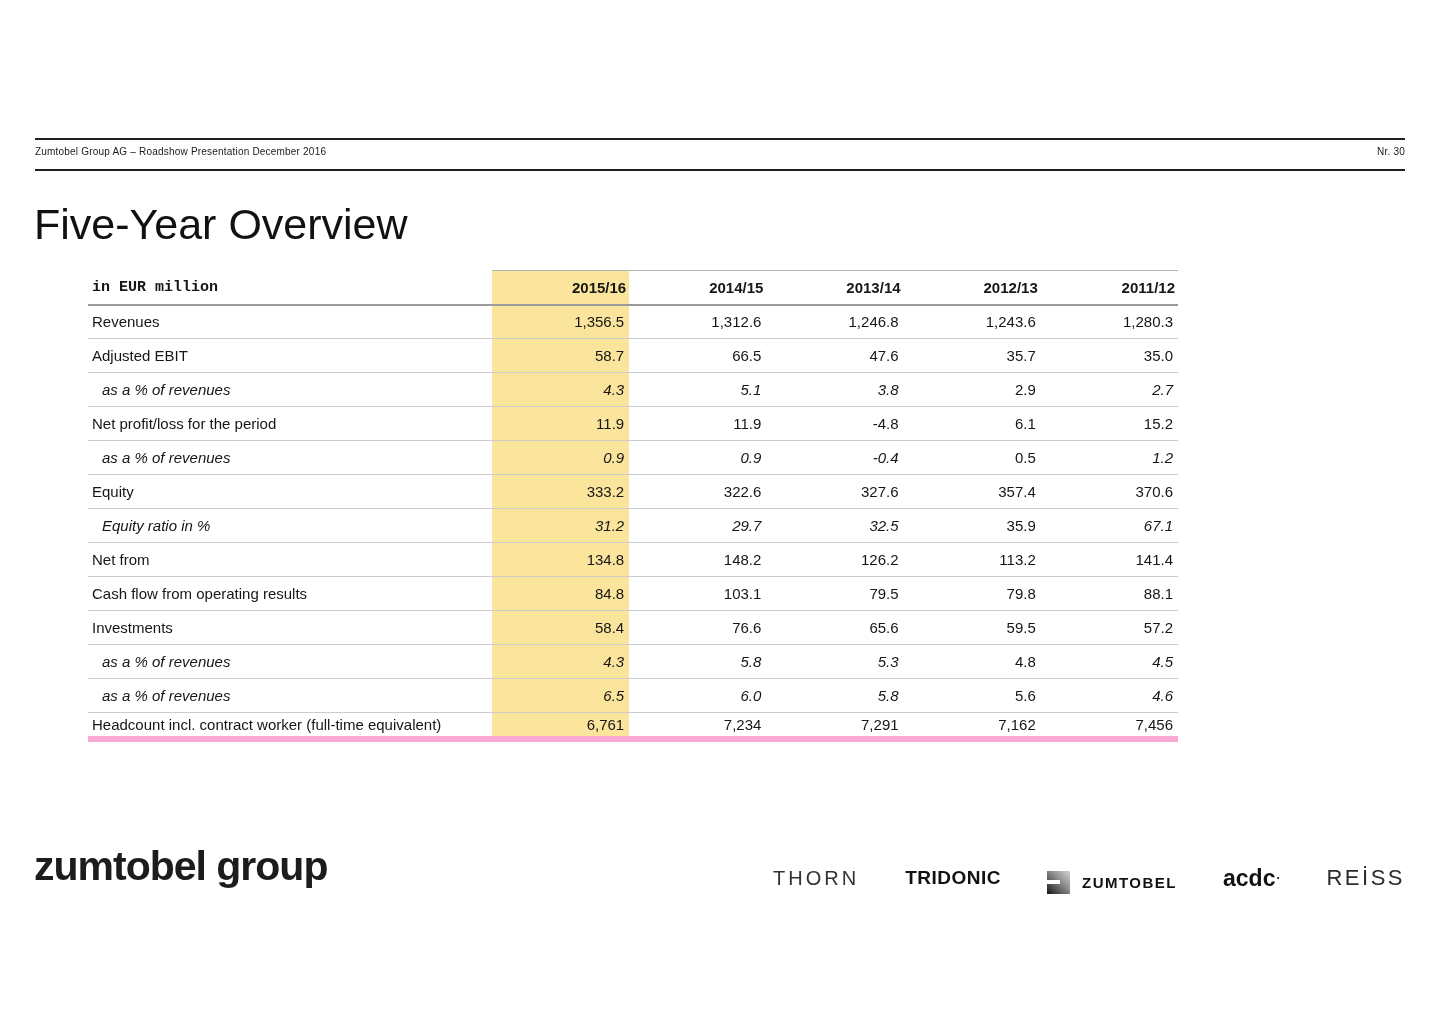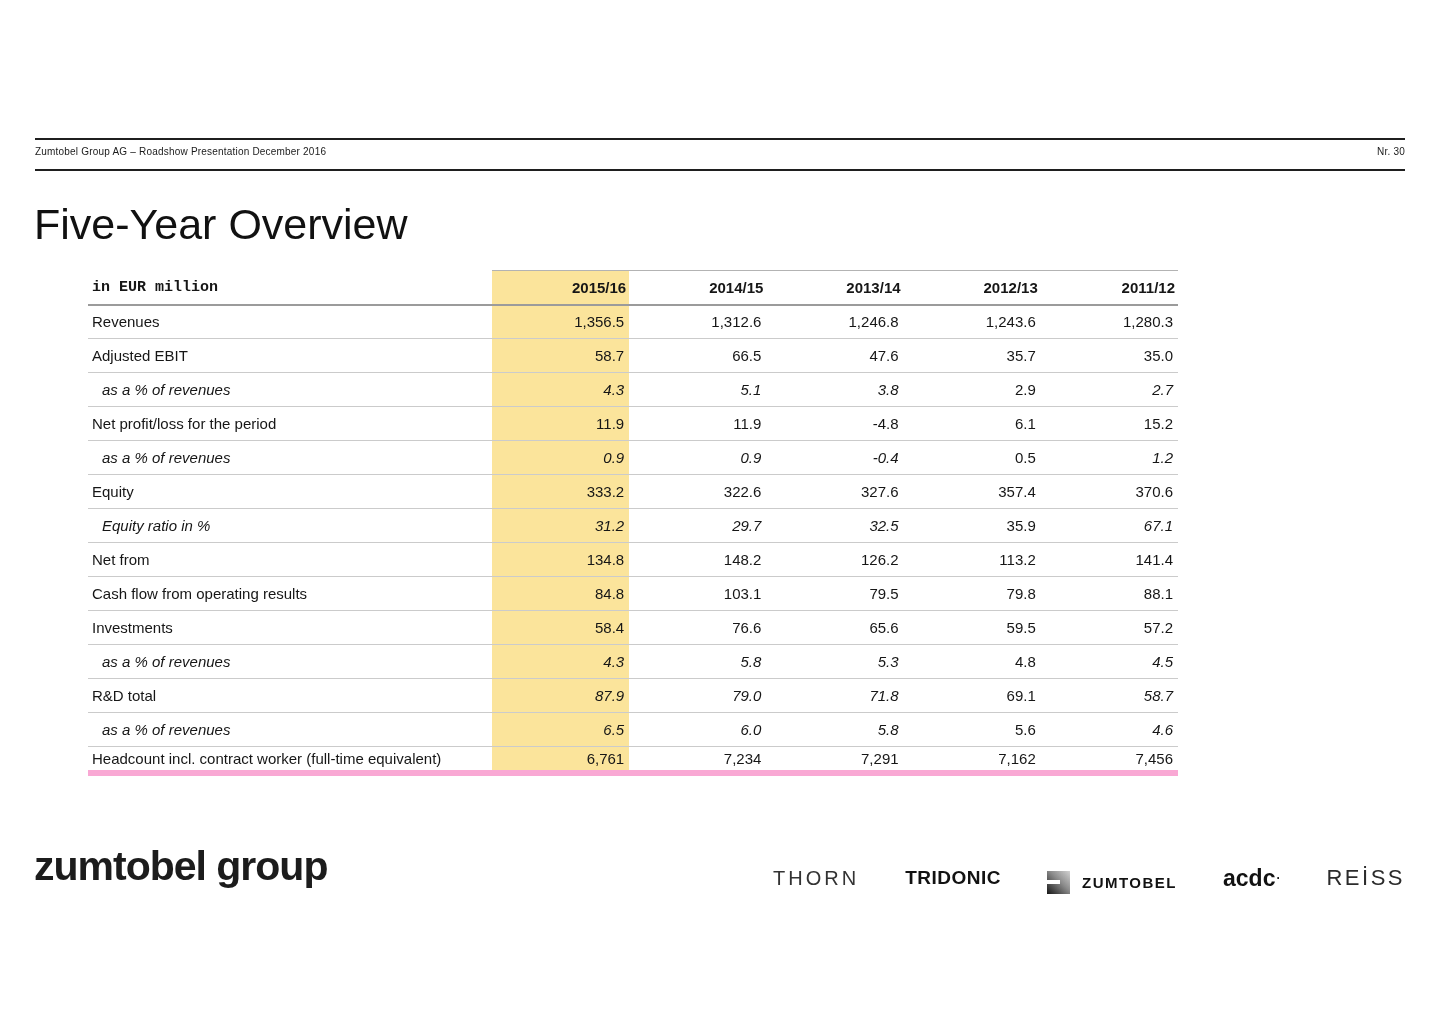--- a/index.html
+++ b/index.html
@@ -188,28 +188,20 @@
         </tr>
         <tr>
           <td class="lbl indent ital">as a % of revenues</td>
           <td class="num hl ital">4.3</td>
           <td class="num ital">5.8</td>
           <td class="num ital">5.3</td>
           <td class="num">4.8</td>
           <td class="num ital">4.5</td>
         </tr>
         <tr>
-          <td class="lbl">R&amp;D total</td>
-          <td class="num hl ital">87.9</td>
-          <td class="num ital">79.0</td>
-          <td class="num ital">71.8</td>
-          <td class="num">69.1</td>
-          <td class="num ital">58.7</td>
-        </tr>
-        <tr>
           <td class="lbl indent ital">as a % of revenues</td>
           <td class="num hl ital">6.5</td>
           <td class="num ital">6.0</td>
           <td class="num ital">5.8</td>
           <td class="num">5.6</td>
           <td class="num ital">4.6</td>
         </tr>
         <tr>
           <td class="lbl">Headcount incl. contract worker (full-time equivalent)</td>
           <td class="num hl">6,761</td>

